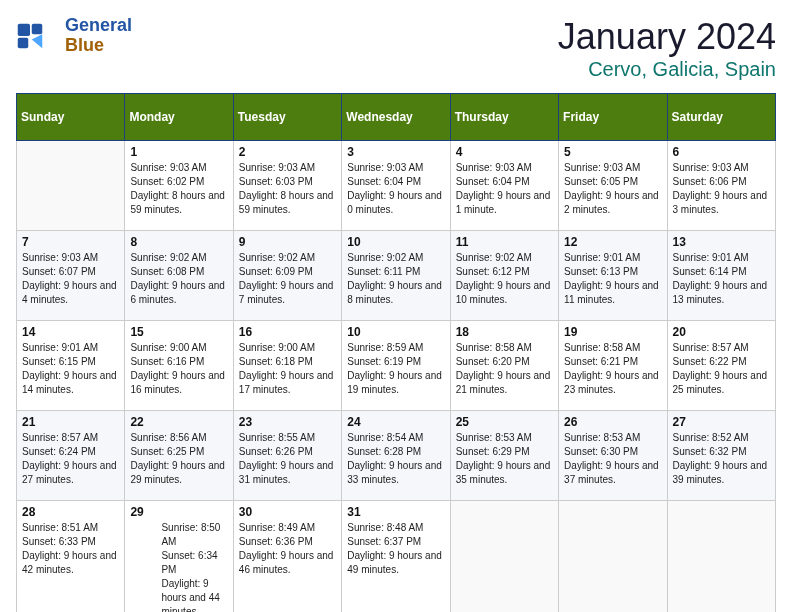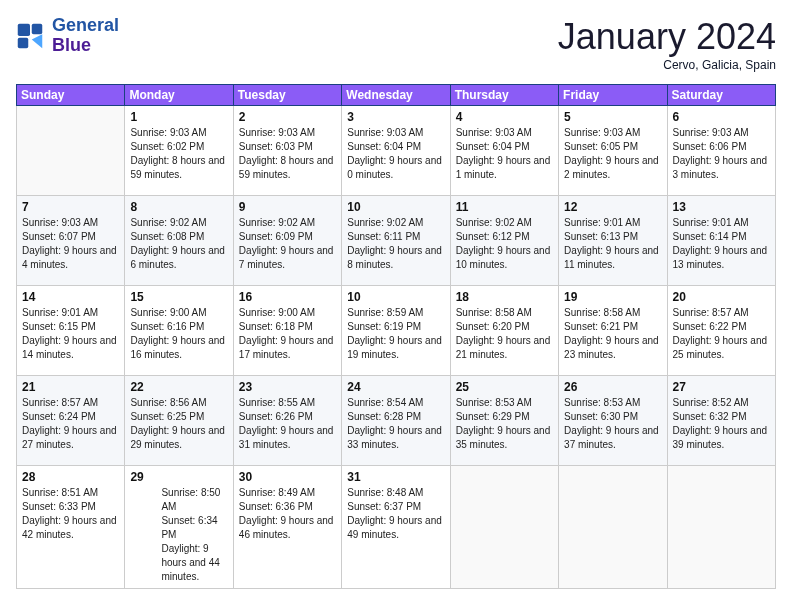--- a/index.html
+++ b/index.html
@@ -12,21 +12,21 @@
     }
     .header-area {
       display: flex;
       justify-content: space-between;
       align-items: flex-start;
       margin-bottom: 12px;
     }
     .logo {
       display: flex;
       align-items: center;
-      gap: 8px;
+      gap: 21px;
     }
     .logo-text {
       font-size: 18px;
       font-weight: bold;
       color: #1a1a2e;
       line-height: 1.1;
     }
     .logo-text span {
       color: #2255a4;
     }
@@ -36,32 +36,32 @@
     }
     .title-area {
       text-align: right;
     }
     .cal-title {
       font-size: 36px;
       font-weight: normal;
       color: #1a1a2e;
     }
     .cal-subtitle {
-      font-size: 12px;
-      color: #0f172a;
+      font-size: 20px;
+      color: #0f766e;
     }
     table {
       width: 100%;
       border-collapse: collapse;
       font-size: 11px;
     }
     thead tr th {
-      background: #8b5cf6;
+      background: #4d7c0f;
       color: #fff;
-      padding: 3px 4px;
+      padding: 16px 4px;
       text-align: left;
       font-size: 12px;
       font-weight: bold;
       border: 1px solid #1a4080;
     }
     tbody tr td {
       border: 1px solid #ccc;
       vertical-align: top;
       padding: 4px 5px;
       width: 108px;
@@ -95,21 +95,21 @@
 <div class="header-area">
   <div class="logo">
     <svg class="logo-icon" viewBox="0 0 32 32">
       <rect x="2" y="2" width="14" height="14" rx="2" fill="#2255a4"></rect>
       <rect x="18" y="2" width="12" height="12" rx="2" fill="#2255a4"></rect>
       <rect x="2" y="18" width="12" height="12" rx="2" fill="#2255a4"></rect>
       <polygon points="18,20 30,14 30,30" fill="#4da6ff"></polygon>
     </svg>
     <div class="logo-text">
       <div><span>General</span></div>
-      <div style="color:#4c1d95;">Blue</div>
+      <div style="color:#a16207;">Blue</div>
     </div>
   </div>
   <div class="title-area">
     <div class="cal-title">January 2024</div>
     <div class="cal-subtitle">Cervo, Galicia, Spain</div>
   </div>
 </div>
 
 <table>
   <thead>

